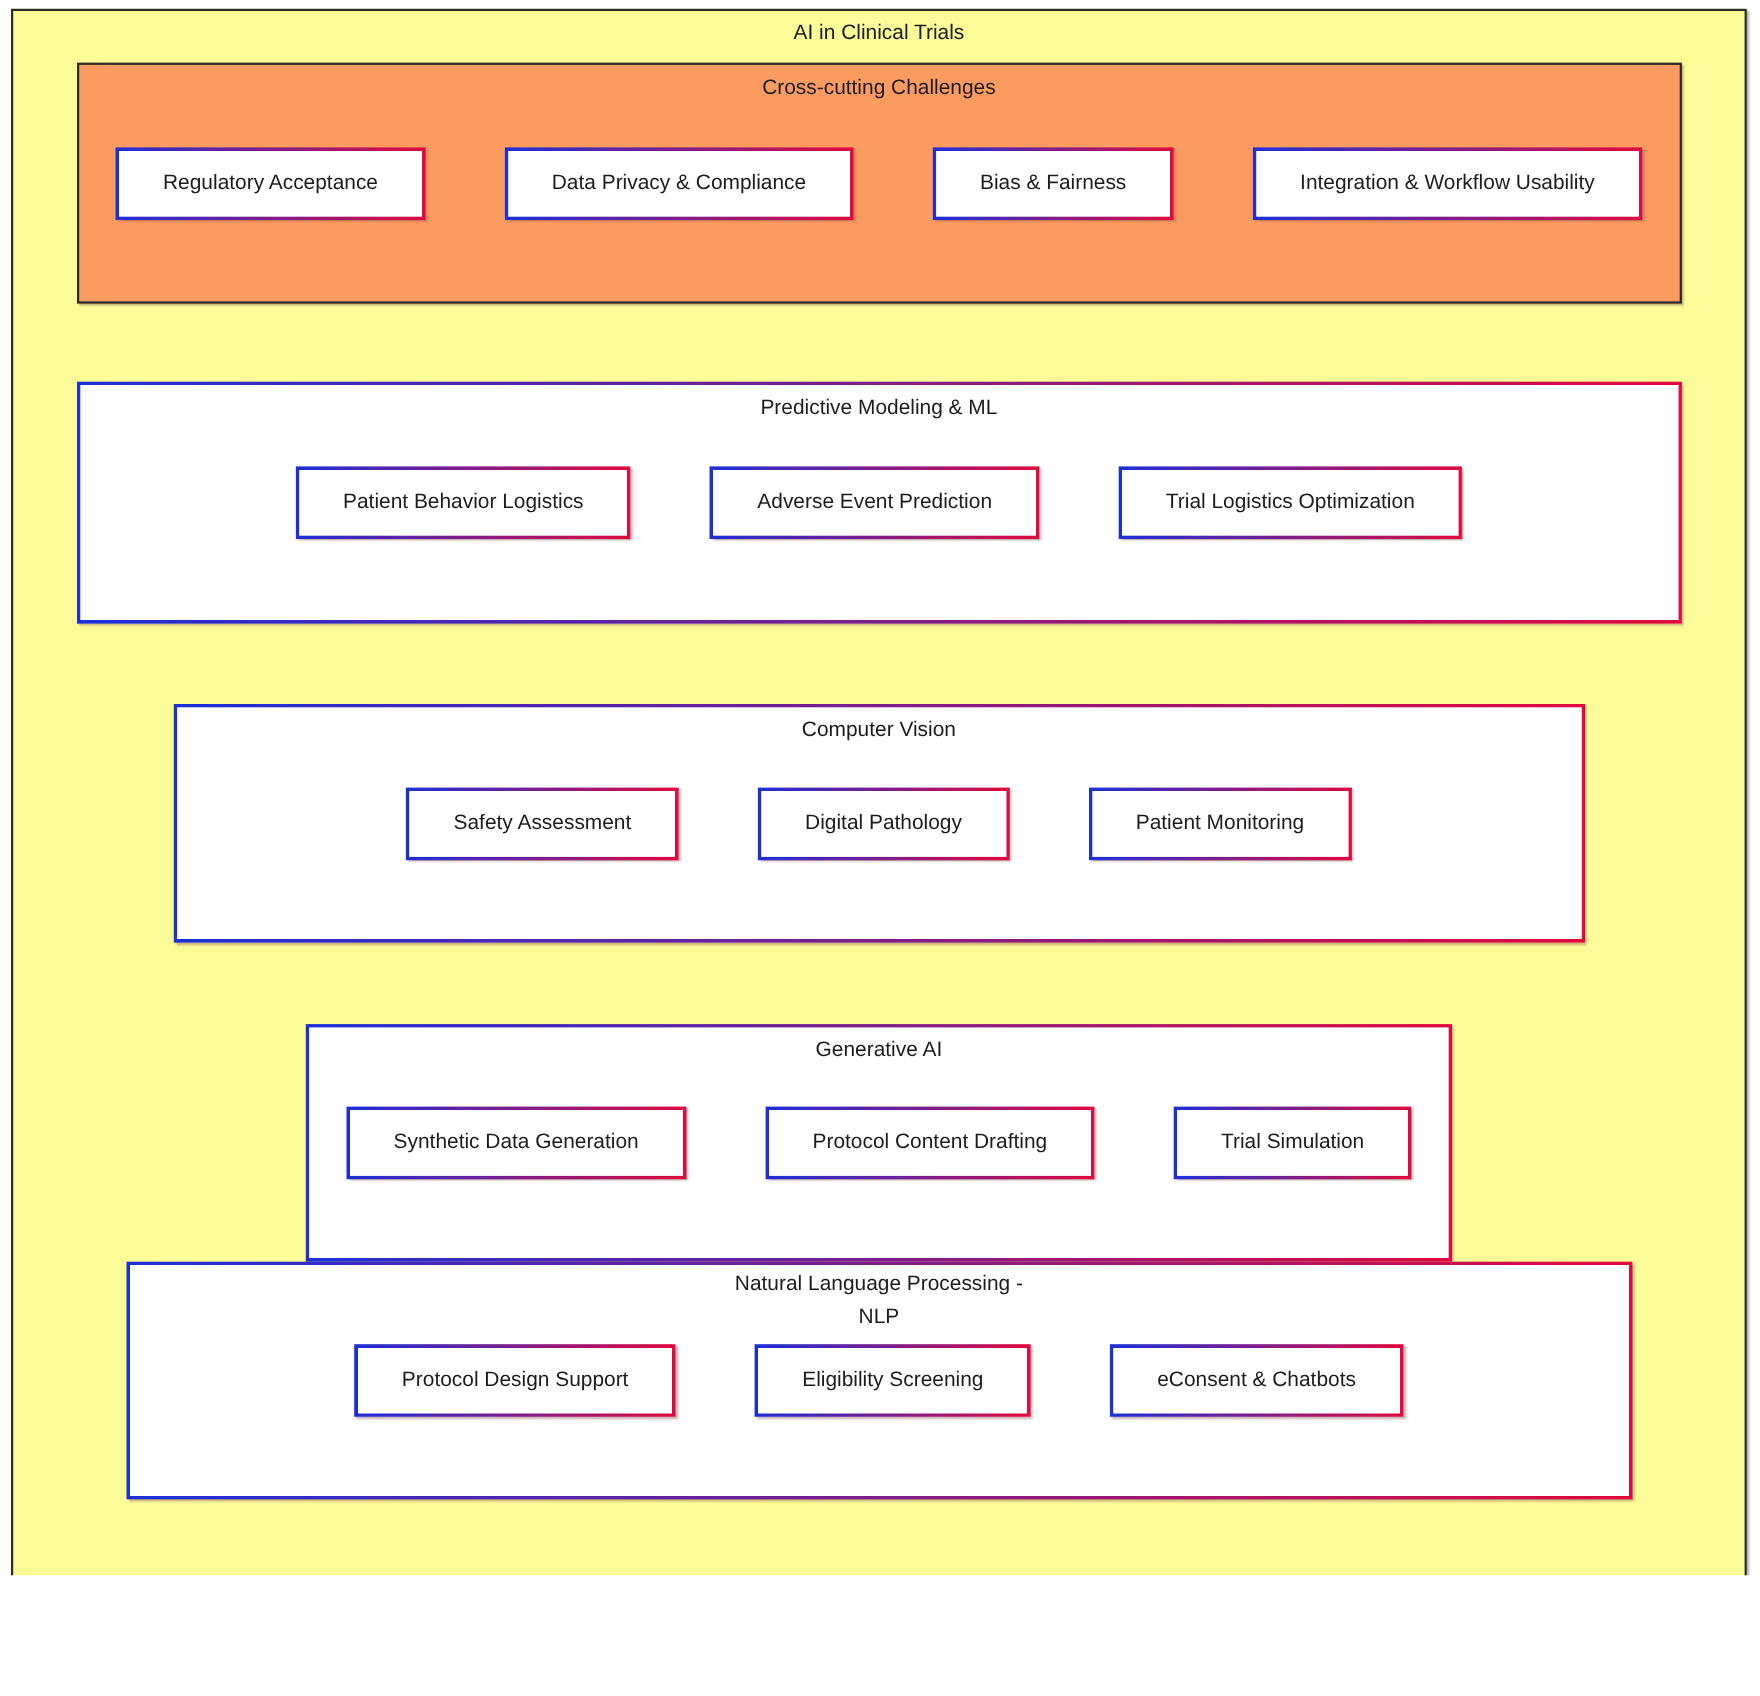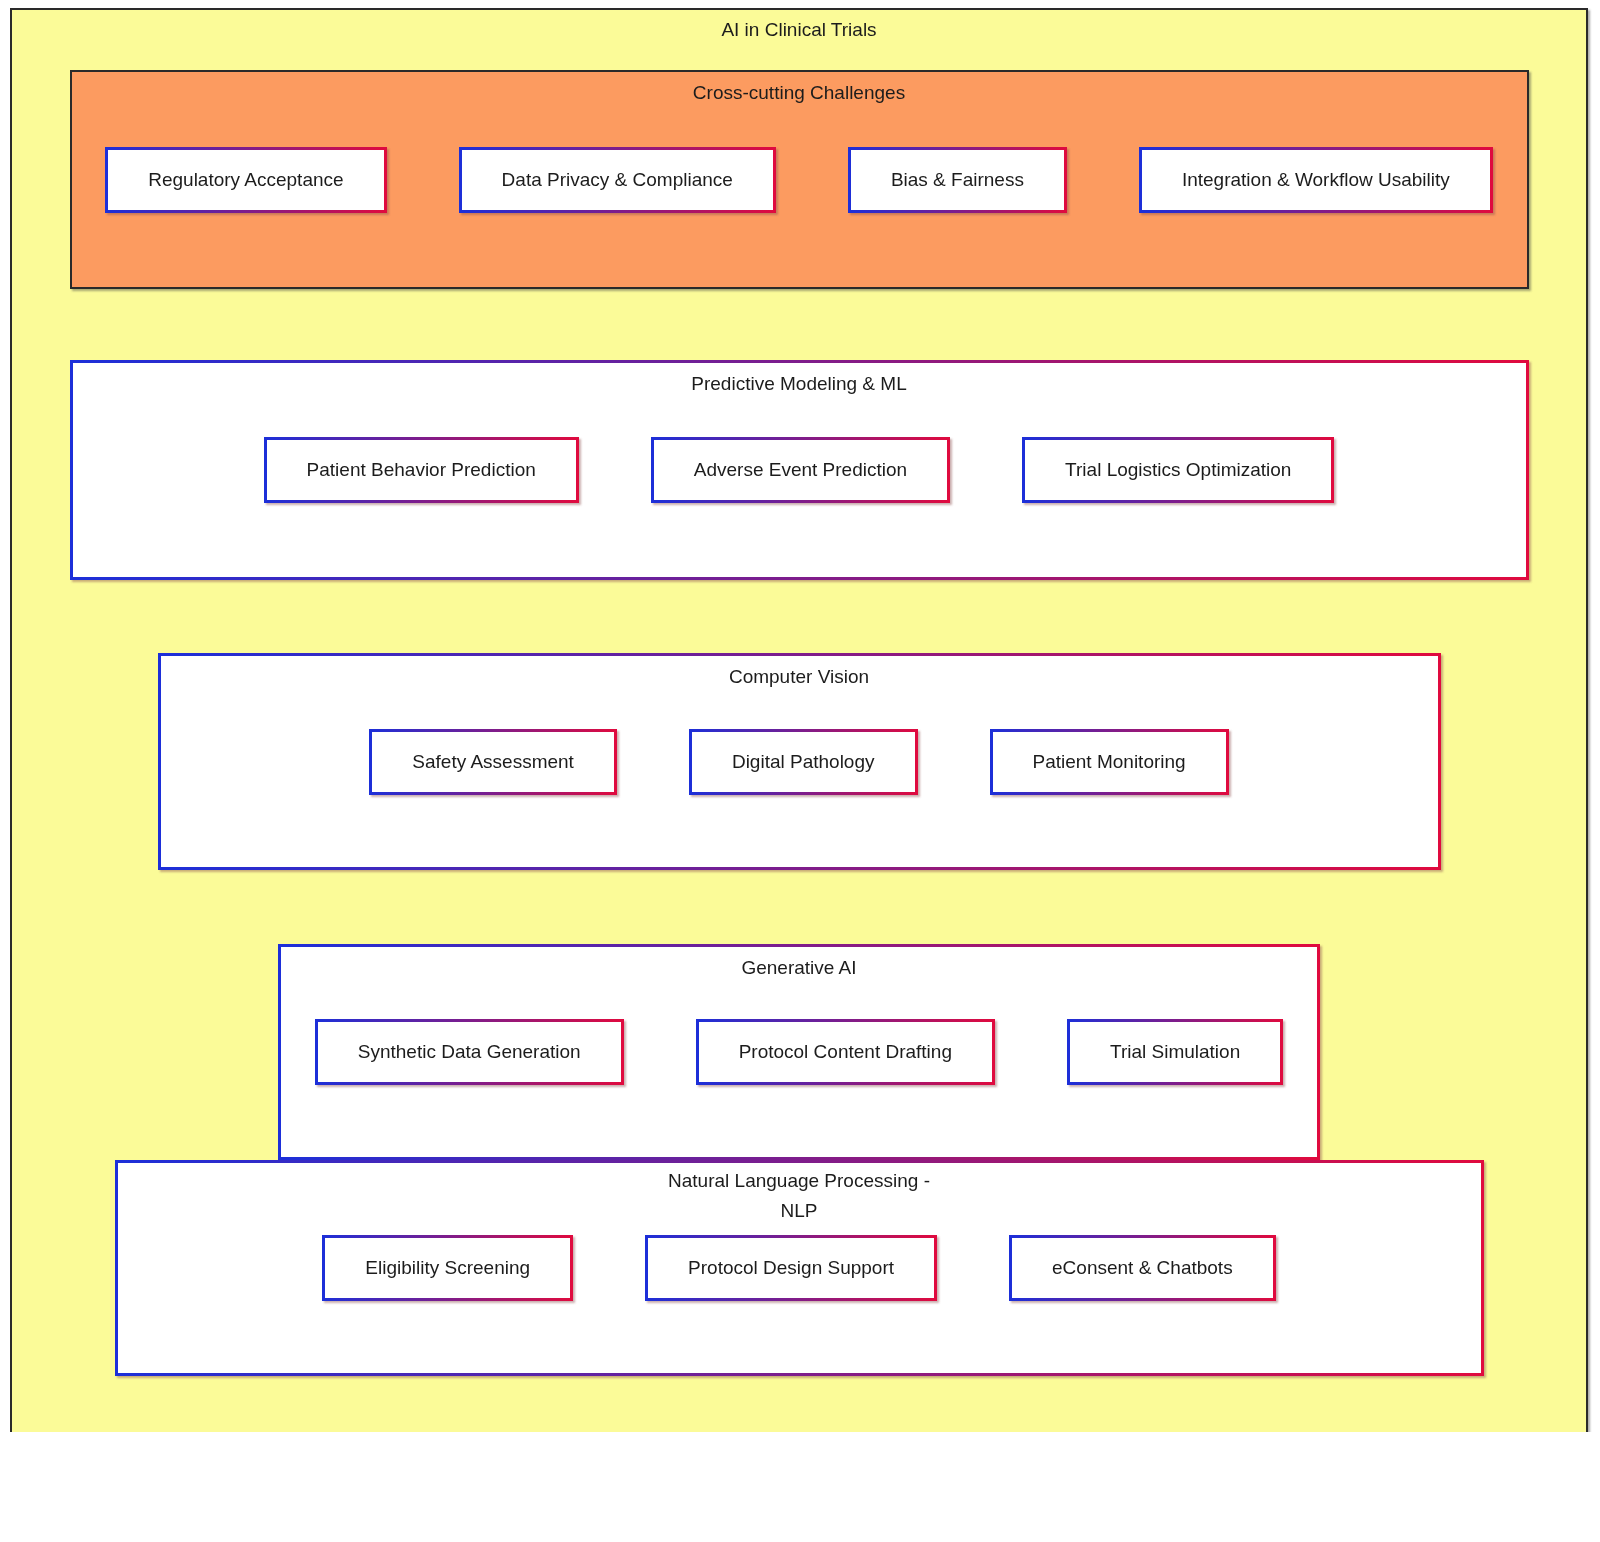--- a/index.html
+++ b/index.html
@@ -67,21 +67,21 @@
     background: linear-gradient(#ffffff, #ffffff) padding-box,
                 linear-gradient(90deg, var(--grad-blue, #1C2FD9), var(--grad-red, #E00A3E)) border-box;
     box-shadow: 2px 2px 2px rgba(140,80,80,.45);
   }
   .section.challenges {
     background: var(--challenges-fill, #FC9B60);
     border: 2px solid #2a2a2a;
     box-shadow: 2px 2px 2px rgba(70,70,70,.45);
   }
   
-  .section.challenges { margin-top: 29px; width: 1459px; height: 219px; }
+  .section.challenges { margin-top: 16px; width: 1459px; height: 219px; }
   .section.predictive { margin-top: 71px; width: 1459px; height: 220px; }
   .section.vision     { margin-top: 73px; width: 1283px; height: 217px; }
   .section.genai      { margin-top: 74px; width: 1042px; height: 216px; }
   .section.nlp        { width: 1369px; height: 216px; }
   .section.nlp .section-title { top: 3px; }
 </style>
 </head>
 <body>
 
 <div class="stage">
@@ -104,21 +104,21 @@
         <div class="node">
           <span>Integration &amp; Workflow Usability</span>
         </div>
       </div>
     </div>
 
     <div class="section predictive gradient-frame">
       <div class="section-title">Predictive Modeling &amp; ML</div>
       <div class="row">
         <div class="node">
-          <span>Patient Behavior Prediction</span>
+          <span>Patient Behavior Logistics</span>
         </div>
         <div class="node">
           <span>Adverse Event Prediction</span>
         </div>
         <div class="node">
           <span>Trial Logistics Optimization</span>
         </div>
       </div>
     </div>
 
@@ -150,24 +150,24 @@
           <span>Trial Simulation</span>
         </div>
       </div>
     </div>
 
     <div class="section nlp gradient-frame">
       <div class="section-title">Natural Language Processing -
 NLP</div>
       <div class="row">
         <div class="node">
-          <span>Eligibility Screening</span>
+          <span>Protocol Design Support</span>
         </div>
         <div class="node">
-          <span>Protocol Design Support</span>
+          <span>Eligibility Screening</span>
         </div>
         <div class="node">
           <span>eConsent &amp; Chatbots</span>
         </div>
       </div>
     </div>
 
   </div>
 </div>
 

